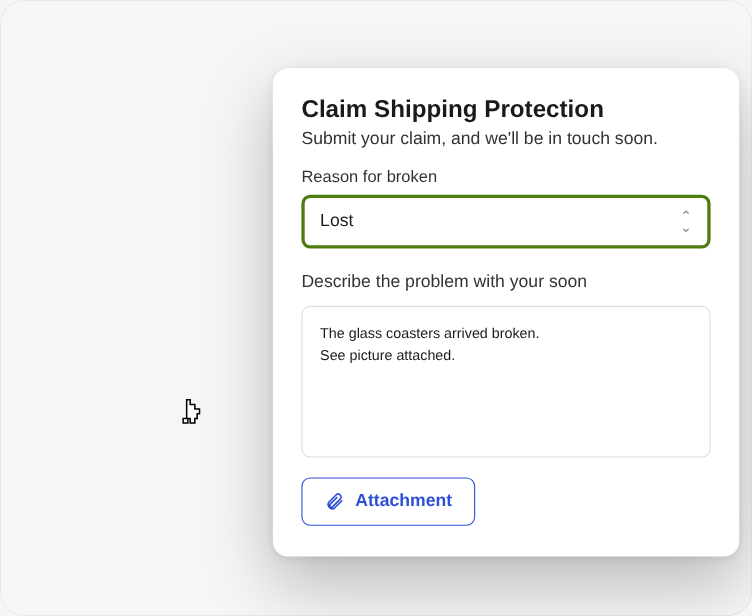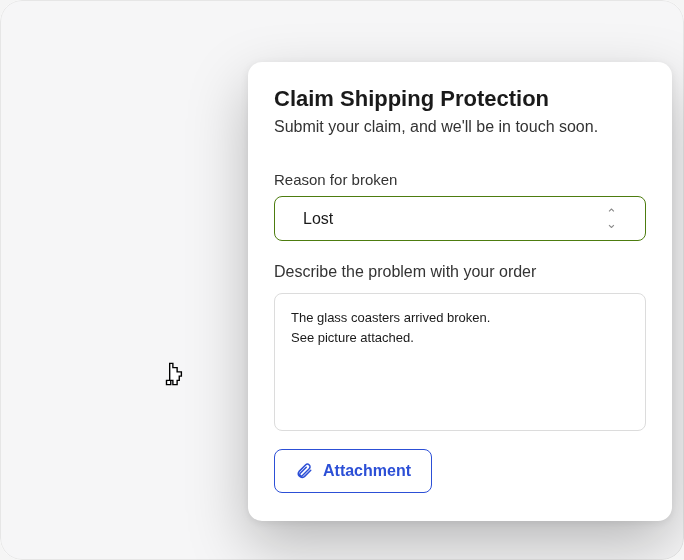--- a/index.html
+++ b/index.html
@@ -17,23 +17,23 @@
 .status-txt .u{color:#6b6b6b;margin-top:3px;font-size:16px}
 .status-txt .r{color:#444;margin-top:14px;font-size:16px}
 .btn-outline{display:block;width:calc(100% - 2px);margin-top:22px;border:1px solid #dcdcdc;background:#fff;border-radius:8px;padding:14px 18px;text-align:left;font-size:17px;font-weight:700;color:#1a4cc4;cursor:pointer}
 .news-card{margin-top:22px;background:#fff;border:1px solid #e9e9e9;border-radius:10px;padding:18px 24px}
 .news-card .h{font-weight:800;font-size:20px}
 .news-card .p{color:#444;margin-top:10px;font-size:16px}
 .news-card label{display:flex;align-items:center;gap:10px;margin-top:10px;font-size:15px;color:#333}
 .news-card input[type=checkbox]{width:16px;height:16px}
 .modal{position:absolute;left:248px;top:62px;right:12px;background:#fff;border-radius:14px;box-shadow:0 24px 60px rgba(0,0,0,.25),0 2px 8px rgba(0,0,0,.08);padding:24px 26px 28px 26px}
 .modal h2{margin:0 0 6px 0;font-size:22px;font-weight:800}
-.modal .lead{color:#333;font-size:16px;margin-bottom:35px}
+.modal .lead{color:#333;font-size:16px;margin-bottom:16px}
 .modal .flabel{font-size:15px;color:#333;margin-bottom:8px}
-.select{border:1px solid #4d7c0f;border-radius:8px;padding:12px 28px;font-size:16px;display:flex;justify-content:space-between;align-items:center;cursor:pointer}
+.select{border:3px solid #4d7c0f;border-radius:8px;padding:12px 14px;font-size:16px;display:flex;justify-content:space-between;align-items:flex-start;cursor:pointer}
 .chev{color:#8a8a8a;font-size:13px;line-height:.7;display:flex;flex-direction:column;gap:1px}
 .modal .flabel2{font-size:16px;color:#333;margin:22px 0 12px 0}
 .textarea{border:1px solid #dcdcdc;border-radius:8px;padding:14px 16px;font-size:13px;min-height:108px;line-height:1.5;white-space:pre-line}
 .attach-btn{margin-top:18px;border:1.5px solid #2c4fd6;color:#2c4fd6;background:#fff;border-radius:8px;padding:12px 20px;font-size:16px;font-weight:600;display:inline-flex;gap:10px;cursor:pointer}
 .clip-ic{width:18px;height:18px}
 .cursor{position:absolute;left:158px;top:357px;width:34px;height:34px;pointer-events:none}
 .cursor svg{width:100%;height:100%}
 </style>
 </head>
 <body>
@@ -79,21 +79,21 @@
 
     <div class="flabel">Reason for broken</div>
     <div class="select">
       <span>Lost</span>
       <span class="chev">
           <span>⌃</span>
           <span>⌄</span>
         </span>
     </div>
 
-    <div class="flabel2">Describe the problem with your order</div>
+    <div class="flabel2">Describe the problem with your soon</div>
     <div class="textarea">The glass coasters arrived broken.
 See picture attached.</div>
 
     <button class="attach-btn">
       <svg class="clip-ic" viewBox="0 0 24 24" fill="none" stroke="#2c4fd6" stroke-width="2" stroke-linecap="round" stroke-linejoin="round">
         <path d="M21 11l-8.5 8.5a5 5 0 01-7-7L14 4a3.5 3.5 0 015 5l-9 9a2 2 0 01-3-3l8-8"></path>
       </svg>
       <span>Attachment</span>
     </button>
   </div>

